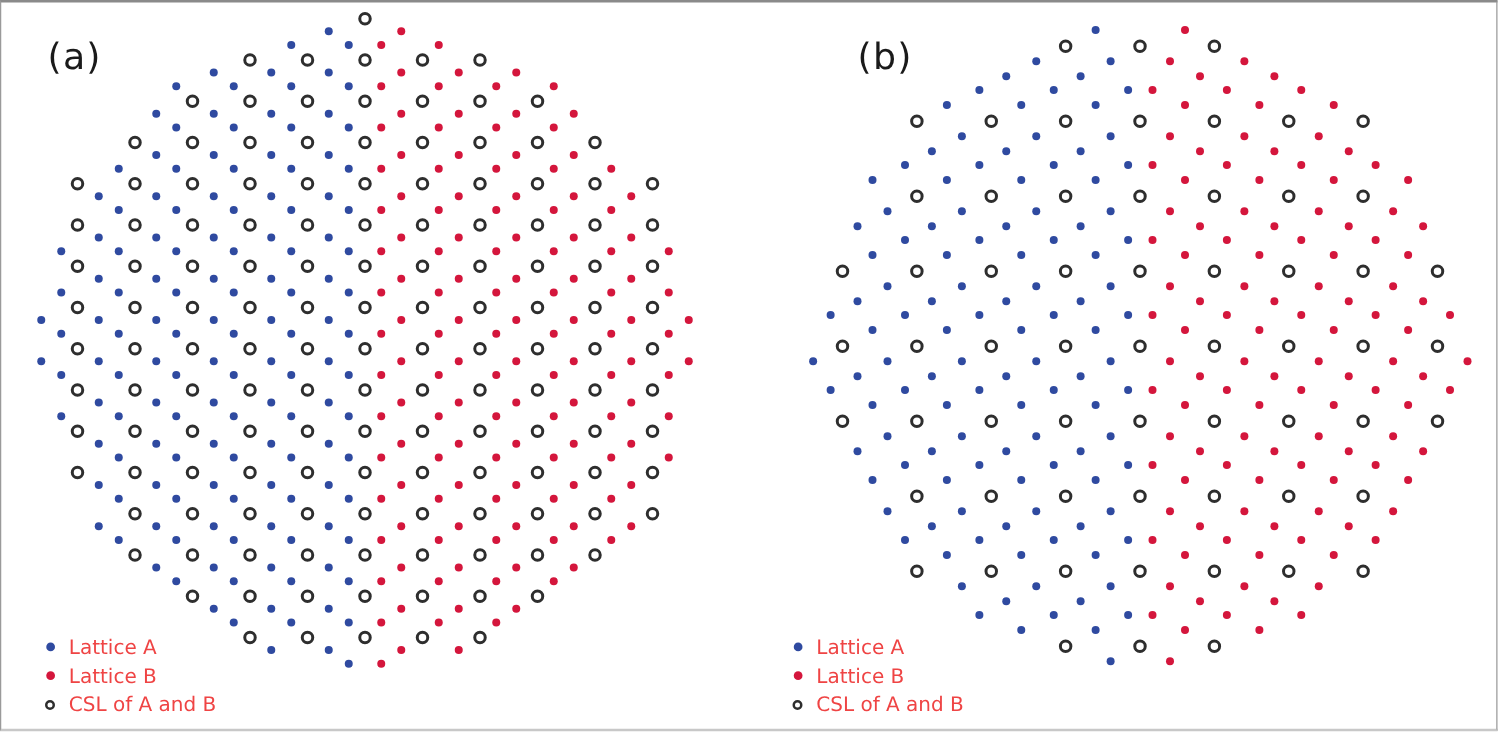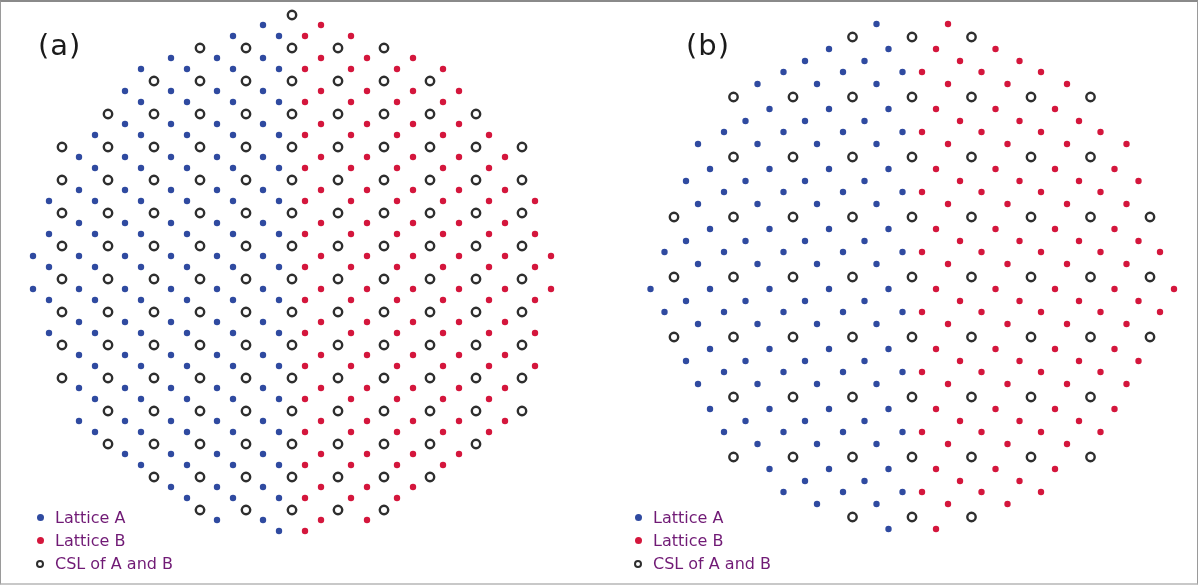--- a/index.html
+++ b/index.html
@@ -5,21 +5,21 @@
     html, body { margin: 0; padding: 0; background: #ffffff; }
     body { width: 1200px; height: 587px; overflow: hidden; position: relative; font-family: "DejaVu Sans", sans-serif; }
     .frame { position: absolute; left: 0; top: 0; width: 1198px; height: 585px; border: 1px solid #9a9a9a; border-top: 2px solid #8a8a8a; border-bottom: 2px solid #c8c8c8; box-sizing: border-box; background: #fff; }
     .panel { position: absolute; top: 0; height: 587px; }
     #panel-a { left: 0; width: 600px; }
     #panel-b { left: 600px; width: 600px; }
     .panel svg { position: absolute; left: 0; top: 0; }
     .panel-label { position: absolute; font-size: 29px; color: #1a1a1a; font-family: "DejaVu Sans", sans-serif; font-weight: normal; letter-spacing: 1px; }
     #panel-a .panel-label { left: 38px; top: 28px; }
     #panel-b .panel-label { left: 86px; top: 28px; }
-    .legend { position: absolute; font-size: 16px; color: #701a75; line-height: 23px; }
+    .legend { position: absolute; font-size: 16px; color: #ef4444; line-height: 23px; }
     #panel-a .legend { left: 32px; top: 506px; }
     #panel-b .legend { left: 30px; top: 506px; }
     .legend-row { display: flex; align-items: center; height: 23px; }
     .legend-marker { width: 16px; display: inline-flex; justify-content: center; align-items: center; margin-right: 7px; }
     .dot { width: 7px; height: 7px; border-radius: 50%; }
     .ring { width: 7px; height: 7px; border-radius: 50%; border: 2.3px solid #2e2e2e; box-sizing: content-box; width: 4px; height: 4px; }
   </style>
 </head>
 <body>
 

